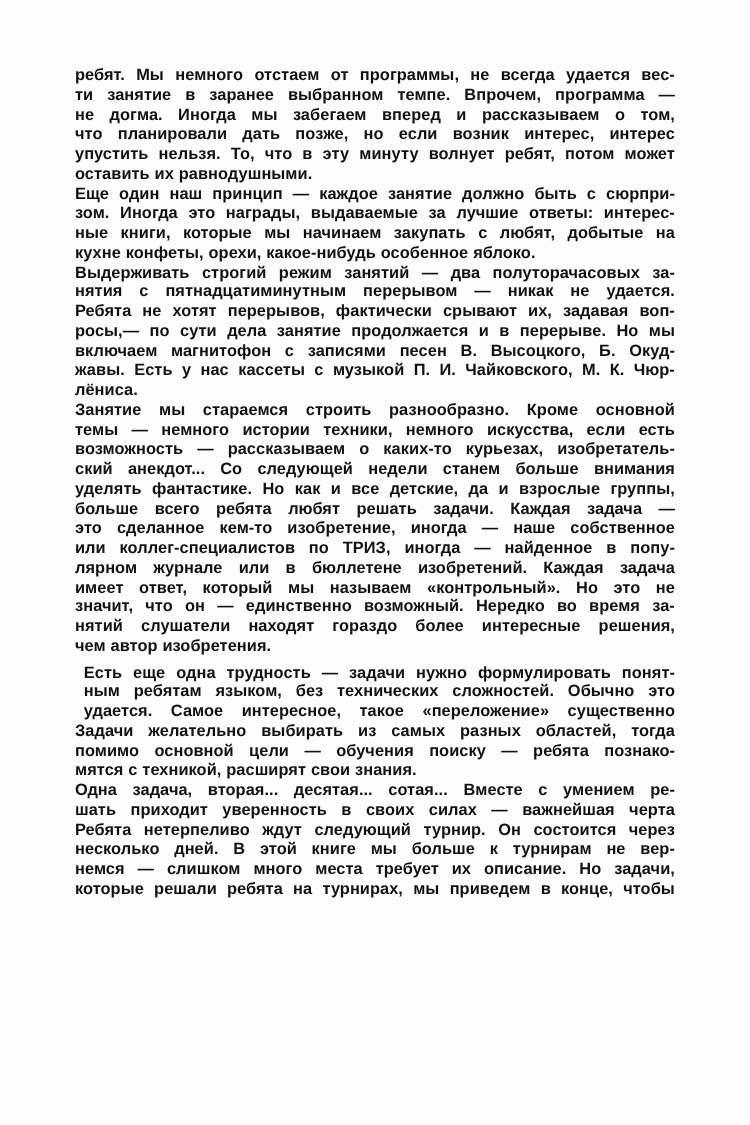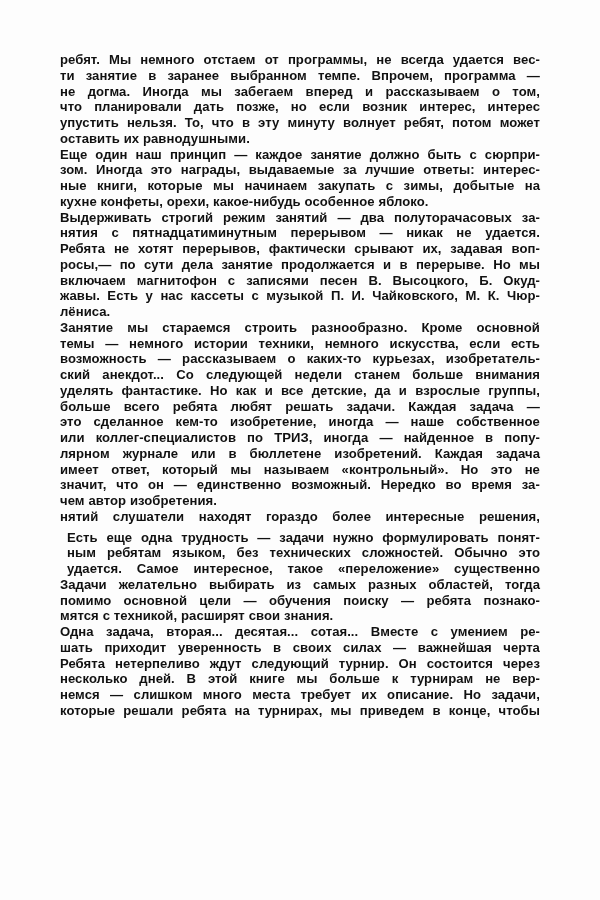--- a/index.html
+++ b/index.html
@@ -169,21 +169,21 @@
           <span>интерес-</span>
         </span>
         <span class="line justify">
           <span>ные</span>
           <span>книги,</span>
           <span>которые</span>
           <span>мы</span>
           <span>начинаем</span>
           <span>закупать</span>
           <span>с</span>
-          <span>зимы,</span>
+          <span>любят,</span>
           <span>добытые</span>
           <span>на</span>
         </span>
         <span class="line">кухне конфеты, орехи, какое-нибудь особенное яблоко.</span>
       </p>
       <p class="para block-main">
         <span class="line justify">
           <span>Выдерживать</span>
           <span>строгий</span>
           <span>режим</span>
@@ -366,30 +366,30 @@
           <span>что</span>
           <span>он</span>
           <span>—</span>
           <span>единственно</span>
           <span>возможный.</span>
           <span>Нередко</span>
           <span>во</span>
           <span>время</span>
           <span>за-</span>
         </span>
-        <span class="line">чем автор изобретения.</span>
         <span class="line justify">
           <span>нятий</span>
           <span>слушатели</span>
           <span>находят</span>
           <span>гораздо</span>
           <span>более</span>
           <span>интересные</span>
           <span>решения,</span>
         </span>
+        <span class="line">чем автор изобретения.</span>
       </p>
       <p class="para block-indented">
         <span class="line justify">
           <span>Есть</span>
           <span>еще</span>
           <span>одна</span>
           <span>трудность</span>
           <span>—</span>
           <span>задачи</span>
           <span>нужно</span>

